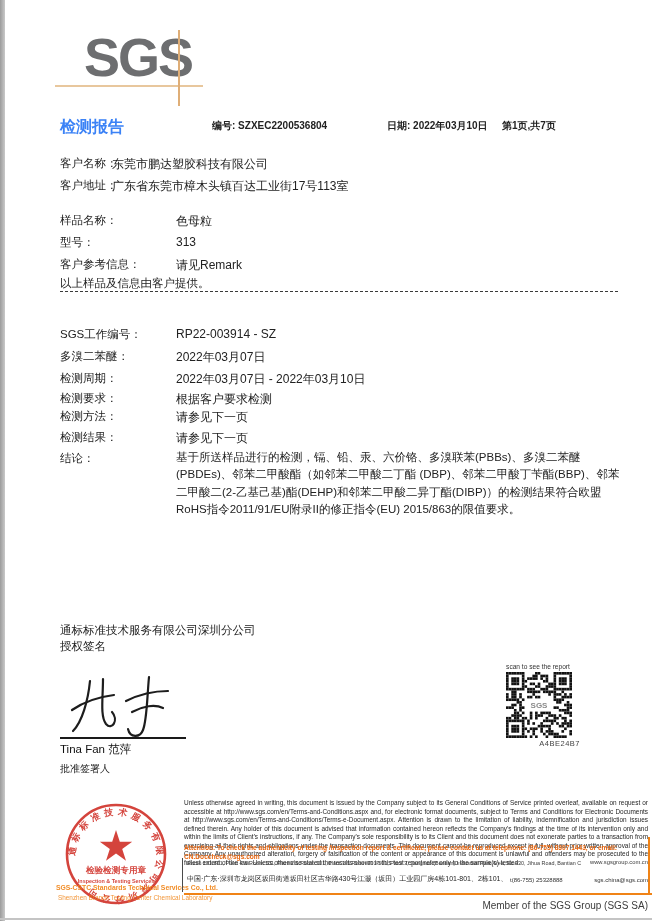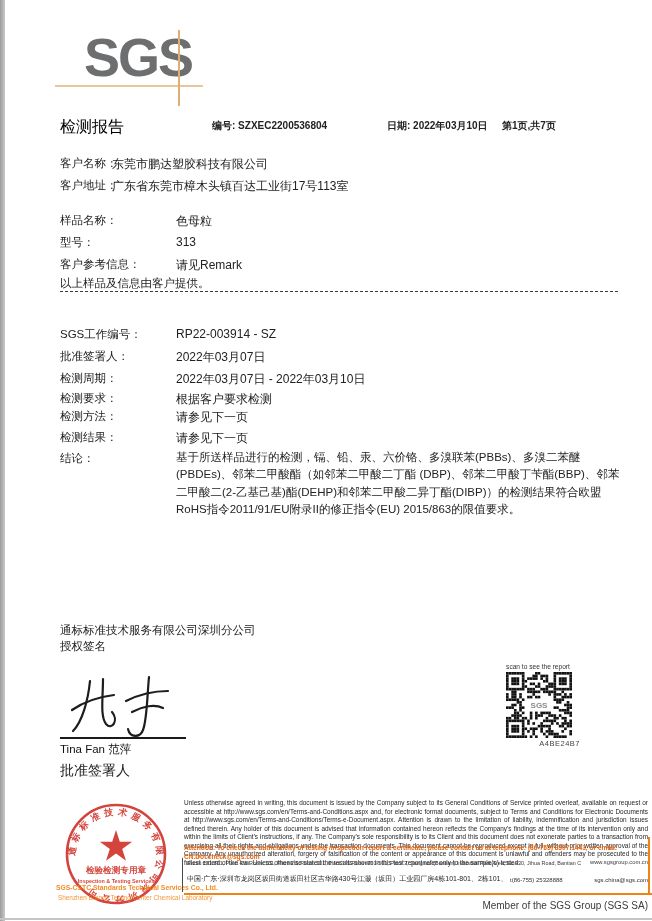--- a/index.html
+++ b/index.html
@@ -10,40 +10,40 @@
   }
   .abs{position:absolute;}
   
   .edge-left{left:0;top:0;width:5px;height:921px;background:linear-gradient(90deg,#9b9b9b,#c9c9c9);}
   .edge-bottom{left:0;top:918px;width:652px;height:2px;background:#c4c4c4;}
   
   .logo-text{left:84px;top:30px;font-size:54px;line-height:54px;font-weight:bold;color:#6d6e70;letter-spacing:-2px;font-family:"Liberation Sans",sans-serif;}
   .logo-hline{left:55px;top:85px;width:148px;height:2px;background:#e8c79d;}
   .logo-vline{left:178px;top:30px;width:2px;height:76px;background:#dfae77;}
   
-  .doc-title{left:60px;top:117px;font-size:16px;font-weight:normal;color:#000000;}
+  .doc-title{left:60px;top:117px;font-size:16px;font-weight:bold;color:#3b82f6;}
   .meta{top:119px;font-size:10px;color:#222;font-weight:bold;}
   .meta-no{left:212px;}
   .meta-date{left:387px;}
   .meta-page{left:502px;}
   
   .lbl{left:60px;font-size:11.5px;color:#222;}
   .val{font-size:12px;color:#222;}
   .val-a{left:112px;}
   .val-b{left:176px;}
   .note{left:60px;font-size:11.5px;color:#222;text-align:right;}
   .dashed{left:60px;top:291px;width:560px;height:1px;
     background-image:repeating-linear-gradient(90deg,#3a3a3a 0 3px,transparent 3px 5px);}
   .conclusion{left:176px;top:449px;width:448px;font-size:11.5px;line-height:17.4px;color:#222;}
   
   .sig-company{left:60px;top:623px;font-size:11.5px;color:#222;}
   .sig-auth{left:60px;top:639px;font-size:11.5px;color:#222;}
   .sig-underline{left:60px;top:737px;width:126px;height:2px;background:#1a1a1a;}
   .sig-name{left:60px;top:742px;font-size:11.5px;color:#111;}
-  .sig-role{left:60px;top:762px;font-size:14px;color:#222;}
+  .sig-role{left:60px;top:762px;font-size:10px;color:#222;}
   .sig-svg{left:62px;top:668px;}
   
   .qr-caption{left:496px;top:663px;width:84px;text-align:center;font-size:6.6px;color:#333;}
   .qr-box{left:506px;top:672px;}
   .qr-code-text{left:496px;top:739px;width:84px;text-align:right;font-size:7.5px;color:#444;letter-spacing:.5px;}
   
   .stamp-svg{left:60px;top:798px;}
   .stamp-en1{left:56px;top:884px;font-size:6.8px;font-weight:bold;color:rgba(240,130,20,.92);white-space:nowrap;}
   .stamp-en2{left:58px;top:894px;font-size:6.4px;color:rgba(240,130,20,.85);white-space:nowrap;}
   .disclaimer{left:184px;top:799px;width:464px;font-size:6.45px;line-height:1.32;color:#1f1f1f;text-align:justify;}
@@ -84,21 +84,21 @@
   <div class="abs lbl" style="top:235px">型号：</div>
   <div class="abs val val-b" style="top:235px">313</div>
   <div class="abs lbl" style="top:257px">客户参考信息：</div>
   <div class="abs val val-b" style="top:257px">请见Remark</div>
   <div class="abs note" style="top:276px">以上样品及信息由客户提供。</div>
 
   <div class="abs dashed"></div>
 
   <div class="abs lbl" style="top:327px">SGS工作编号：</div>
   <div class="abs val val-b" style="top:327px">RP22-003914 - SZ</div>
-  <div class="abs lbl" style="top:349px">批准签署人：</div>
+  <div class="abs lbl" style="top:349px">多溴二苯醚：</div>
   <div class="abs val val-b" style="top:349px">2022年03月07日</div>
   <div class="abs lbl" style="top:371px">检测周期：</div>
   <div class="abs val val-b" style="top:371px">2022年03月07日 - 2022年03月10日</div>
   <div class="abs lbl" style="top:391px">检测要求：</div>
   <div class="abs val val-b" style="top:391px">根据客户要求检测</div>
   <div class="abs lbl" style="top:409px">检测方法：</div>
   <div class="abs val val-b" style="top:409px">请参见下一页</div>
   <div class="abs lbl" style="top:430px">检测结果：</div>
   <div class="abs val val-b" style="top:430px">请参见下一页</div>
 

